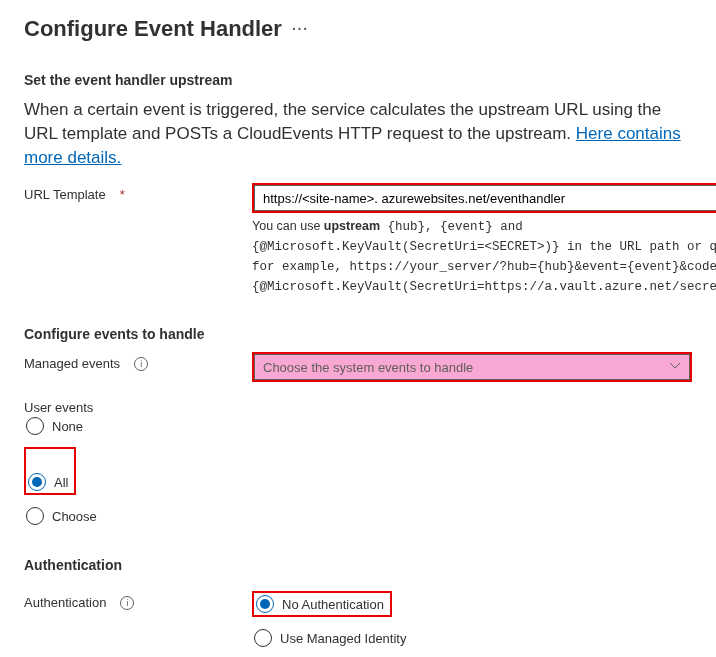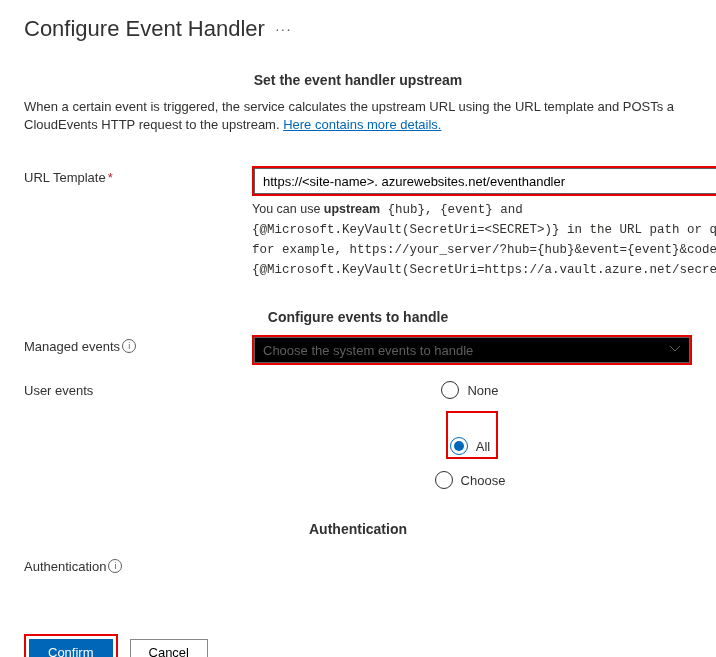--- a/index.html
+++ b/index.html
@@ -5,54 +5,53 @@
     * { box-sizing: border-box; margin: 0; padding: 0; }
     body {
       font-family: "Segoe UI", Arial, sans-serif;
       font-size: 13px;
       color: #323130;
       padding: 16px 24px;
       width: 716px;
     }
     .page-title {
       font-size: 22px;
-      font-weight: 400;
+      font-weight: 700;
       margin-bottom: 22px;
       display: flex;
       align-items: center;
       gap: 10px;
     }
     .dots { color: #605e5c; font-size: 14px; letter-spacing: 1px; cursor: pointer; }
     .section-title {
       font-size: 14px;
       font-weight: 600;
       margin-top: 30px;
       margin-bottom: 10px;
-      text-align: center;
     }
     .desc {
-      font-size: 13px;
+      font-size: 17px;
       color: #323130;
       line-height: 1.4;
-      margin-bottom: 32px;
+      margin-bottom: 14px;
     }
     .link { color: #0067b8; text-decoration: underline; cursor: pointer; }
     .form-row {
       display: flex;
       align-items: flex-start;
       margin-bottom: 10px;
     }
     .label-col {
       width: 228px;
       flex-shrink: 0;
       font-size: 13px;
       padding-top: 4px;
       display: flex;
-      align-items: flex-start;
-      gap: 2px;
+      align-items: center;
+      gap: 14px;
     }
     .required { color: #a4262c; }
     .field-col { flex: 1; }
     .text-input {
       width: 100%;
       padding: 4px 8px;
       font-size: 13px;
       border: 1px solid #605e5c;
       font-family: inherit;
       height: 26px;
@@ -82,24 +81,24 @@
       width: 100%;
       height: 26px;
       border: 1px solid #605e5c;
       display: flex;
       align-items: center;
       justify-content: space-between;
       padding: 0 8px;
       font-size: 13px;
       color: #605e5c;
       cursor: pointer;
-      background: #000000;
+      background: #f9a8d4;
     }
     .chevron svg { width: 12px; height: 12px; }
-    .radio-group { display: flex; flex-direction: column; gap: 10px; align-items: center; }
+    .radio-group { display: flex; flex-direction: column; gap: 10px; }
     .radio-item {
       display: flex;
       align-items: center;
       gap: 8px;
       cursor: pointer;
       padding: 2px 6px 2px 2px;
     }
     .radio-outer {
       width: 18px;
       height: 18px;
@@ -195,21 +194,21 @@
         <span class="chevron">
           <svg viewBox="0 0 12 12">
               <path d="M1 3 L6 8 L11 3" stroke="#605e5c" stroke-width="1" fill="none"></path>
             </svg>
         </span>
       </div>
     </div>
   </div>
 </div>
 
-<div class="form-row" style="margin-top:14px;">
+<div class="form-row" style="margin-top:14px;flex-direction:column;">
   <div class="label-col">
     <span>User events</span>
   </div>
   <div class="field-col">
     <div class="radio-group">
       <label class="radio-item">
         <span class="radio-outer"></span>
         <span>None</span>
       </label>
       <div>
@@ -230,20 +229,38 @@
   </div>
 </div>
 
 <div class="section-title">Authentication</div>
 
 <div class="form-row" style="margin-top:18px;">
   <div class="label-col">
     <span>Authentication</span>
     <span class="info-icon">i</span>
   </div>
+  <div class="field-col">
+    <div class="radio-group">
+      <div>
+        <span class="radio-wrap-highlight">
+          <label class="radio-item selected" style="padding:0;">
+            <span class="radio-outer">
+                <span class="radio-inner"></span>
+              </span>
+            <span>No Authentication</span>
+          </label>
+        </span>
+      </div>
+      <label class="radio-item">
+        <span class="radio-outer"></span>
+        <span>Use Managed Identity</span>
+      </label>
+    </div>
+  </div>
 </div>
 
 <div class="footer">
   <span class="btn-wrap-highlight">
     <button class="btn btn-primary">Confirm</button>
   </span>
   <button class="btn">Cancel</button>
 </div>
 
 </body></html>

